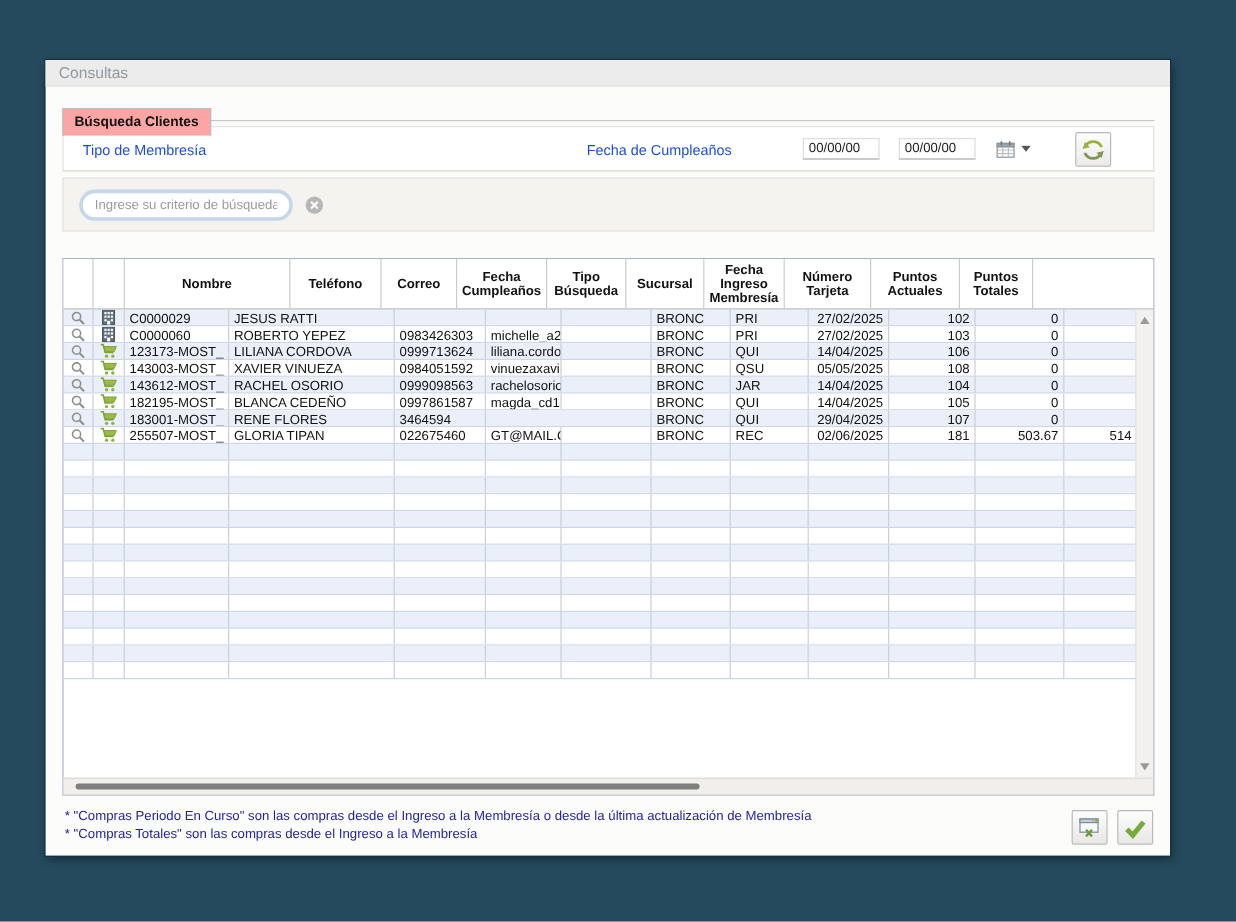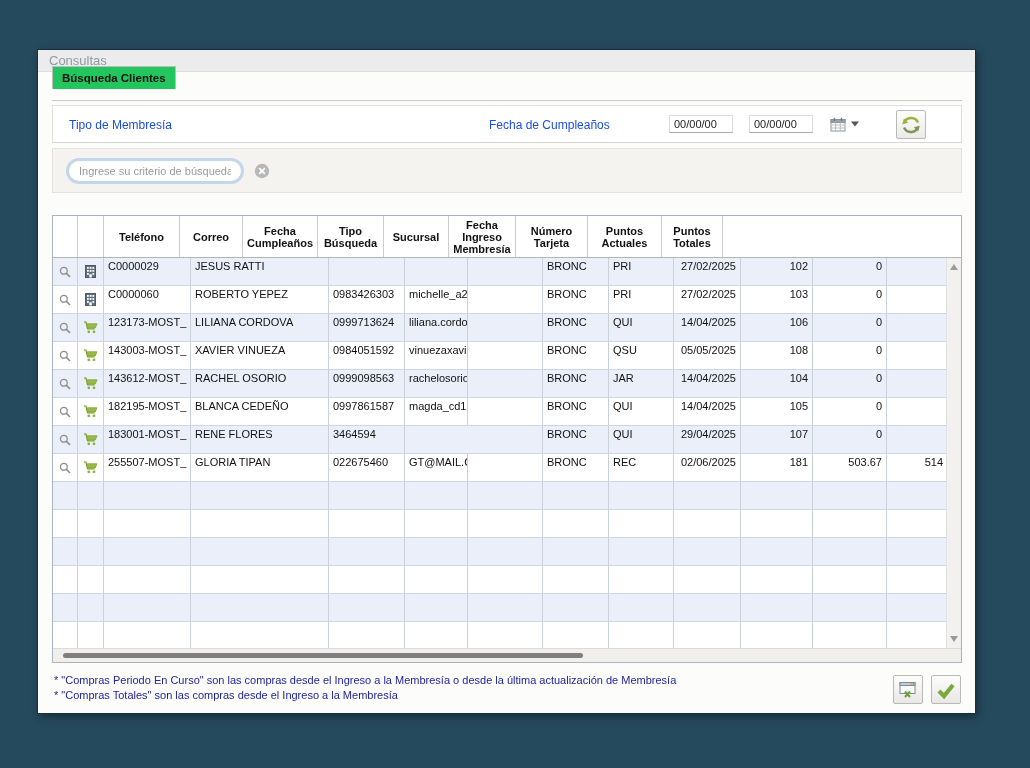--- a/index.html
+++ b/index.html
@@ -13,22 +13,22 @@
     position:absolute; left:38px; top:50px; width:937px; height:663px;
     background:#fcfcfb;
     box-shadow:0 0 0 1px #16303f, 2px 3px 8px rgba(0,0,0,.45);
   }
   .titlebar {
     height:22px; background:#ececec; border-bottom:1px solid #dcdcdc;
     color:#8f999e; font-size:13px; line-height:21px; padding-left:11px;
   }
   
   .tab {
-    position:absolute; left:14px; top:16px; height:23px;
-    background:#22c55e; border:1px solid #bdbdbd; border-bottom:none;
+    position:absolute; left:14px; top:40px; height:23px;
+    background:#fca5a5; border:1px solid #bdbdbd; border-bottom:none;
     font-size:11.5px; font-weight:bold; color:#111;
     line-height:22px; padding:0 9px; z-index:2;
   }
   .tabstrip-line { position:absolute; left:14px; top:50px; width:910px; border-top:1px solid #c9c9c9; }
   
   .filter-panel {
     position:absolute; left:14px; top:55px; width:910px; height:38px;
     background:#ffffff; border:1px solid #e2e0dc; border-bottom-color:#d7d5d1;
   }
   .lbl {
@@ -71,21 +71,21 @@
     background:#fff; border:1px solid #a9b4bf;
   }
   .thead { display:flex; height:42px; border-bottom:1px solid #b4b4b4; background:#fff; }
   .hcell {
     border-right:1px solid #cccccc; font-size:11px; font-weight:bold; color:#111;
     display:flex; align-items:center; justify-content:center; text-align:center;
     line-height:12px; padding:0 2px; flex:0 0 auto;
   }
   .hfill { flex:0 0 15px; }
   .tbody { position:absolute; left:0; top:42px; bottom:14px; width:895px; overflow:hidden; }
-  .trow { display:flex; height:28px; border-bottom:1px solid #ccd6e6; background:#fff; }
+  .trow { display:flex; height:14px; border-bottom:1px solid #ccd6e6; background:#fff; }
   .trow.alt { background:#eaeffa; }
   .tcell {
     flex:0 0 auto; border-right:1px solid #c9d0da; font-size:11px; color:#111;
     line-height:16.5px; white-space:nowrap; overflow:hidden; padding:0 4px;
   }
   .tcell.num { text-align:right; }
   .tcell.ic { display:flex; align-items:center; justify-content:center; padding:0; }
   .vscroll {
     position:absolute; right:0; top:42px; bottom:14px; width:15px;
     background:#f2f1ef; border-left:1px solid #e2e2e2;
@@ -161,20 +161,21 @@
         <circle cx="8" cy="8" r="7.2" fill="#b7b7b7"></circle>
         <path d="M5.2 5.2 L10.8 10.8 M10.8 5.2 L5.2 10.8" stroke="#ffffff" stroke-width="1.8"></path>
       </svg>
     </div>
   </div>
 
   <div class="tbl">
     <div class="thead" id="thead">
         <div class="hcell" style="width: 25px;"></div>
         <div class="hcell" style="width: 26px;"></div>
+        <div class="hcell" style="width: 138px;">Nombre</div>
         <div class="hcell" style="width: 76px;">Teléfono</div>
         <div class="hcell" style="width: 63px;">Correo</div>
         <div class="hcell" style="width: 75px;">Fecha Cumpleaños</div>
         <div class="hcell" style="width: 66px;">Tipo Búsqueda</div>
         <div class="hcell" style="width: 65px;">Sucursal</div>
         <div class="hcell" style="width: 67px;">Fecha Ingreso Membresía</div>
         <div class="hcell" style="width: 72px;">Número Tarjeta</div>
         <div class="hcell" style="width: 74px;">Puntos Actuales</div>
         <div class="hcell" style="width: 61px;">Puntos Totales</div>
         <div class="hfill"></div>

